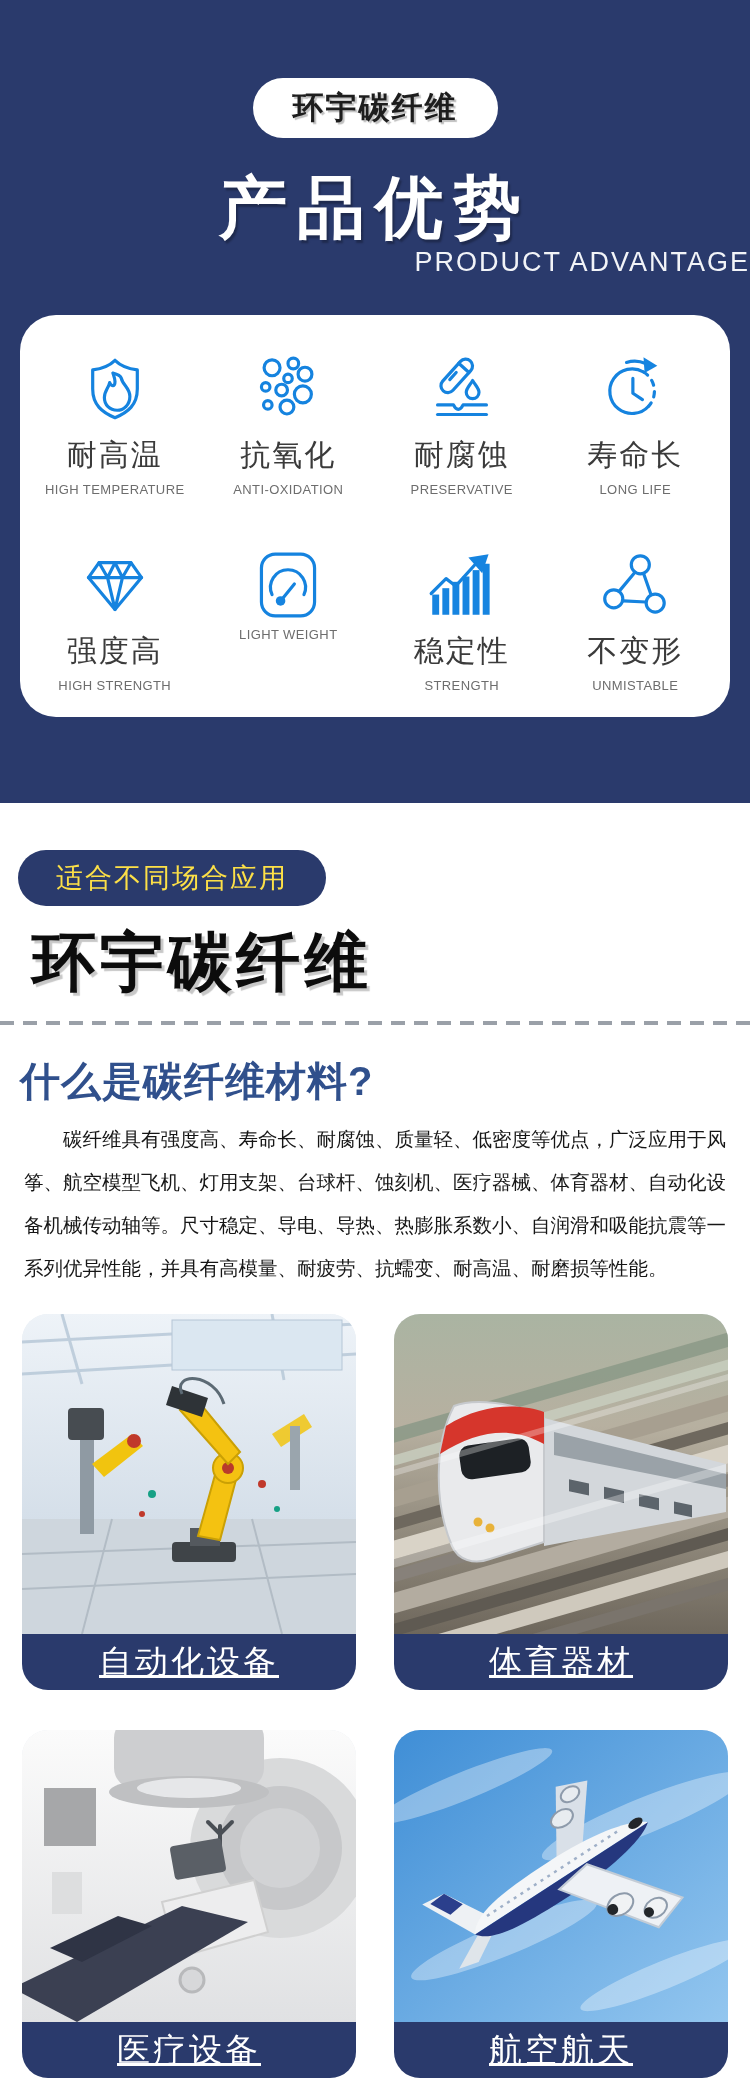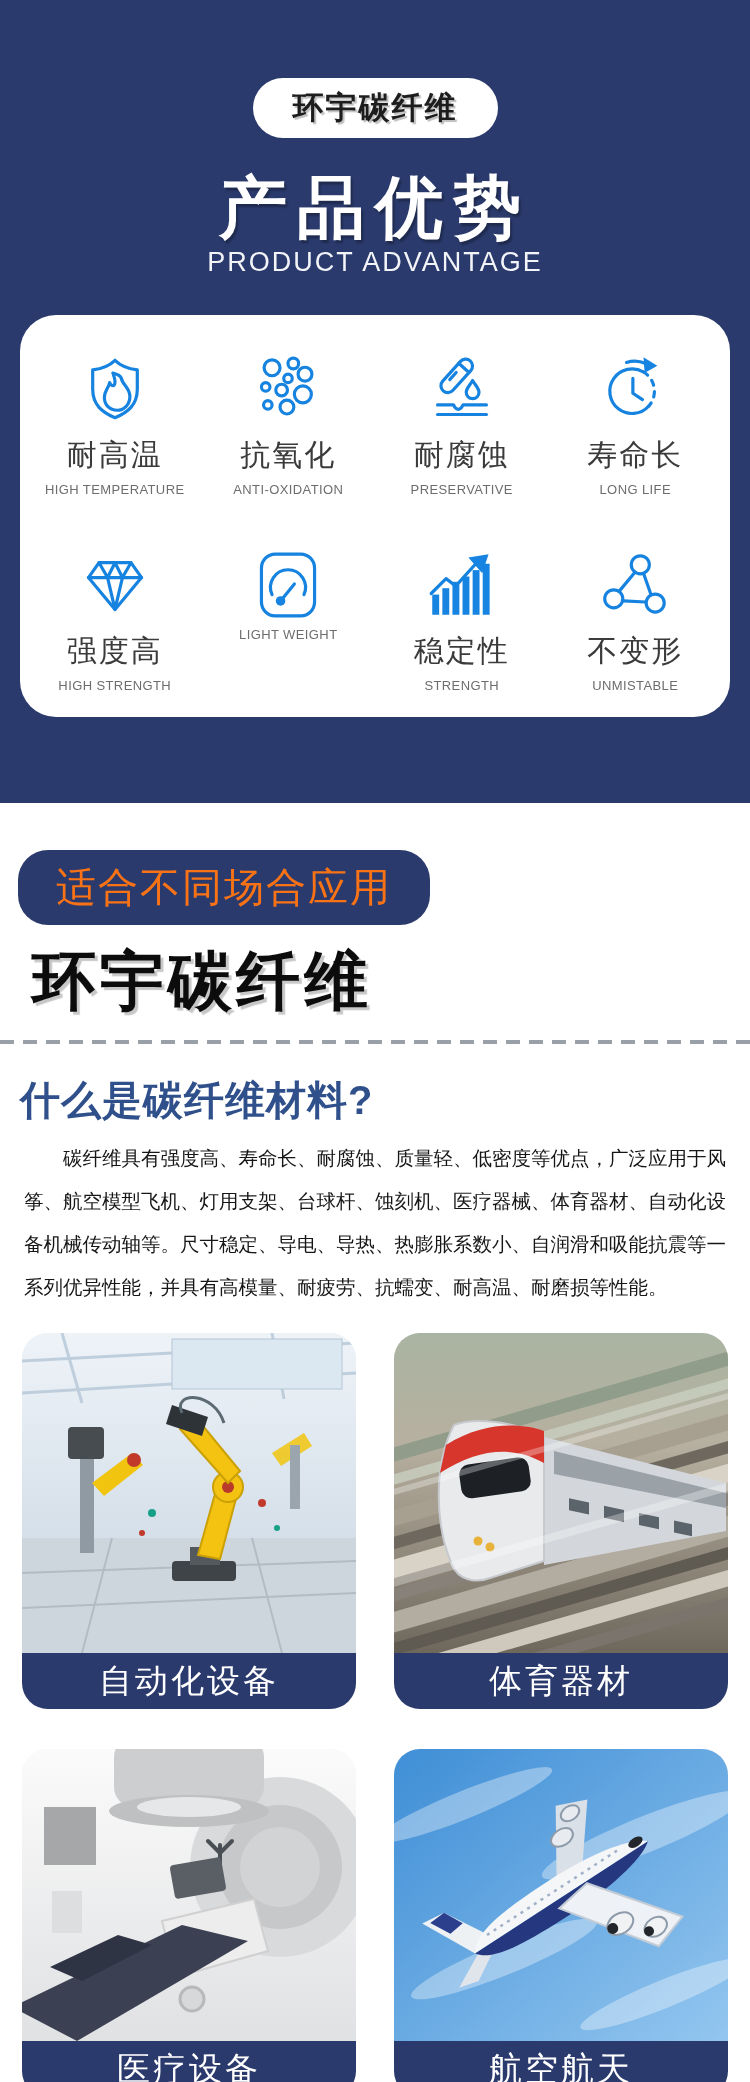--- a/index.html
+++ b/index.html
@@ -5,48 +5,48 @@
   html,body{margin:0;padding:0;background:#ffffff;font-family:"Liberation Sans","DejaVu Sans",sans-serif;}
   .page{width:750px;height:2082px;margin:0 auto;background:#ffffff;overflow:hidden;position:relative;}
 
   
   .hero{background:#2a3a6c;height:803px;box-sizing:border-box;padding-top:78px;}
   .brand-pill{width:fit-content;margin:0 auto;background:#ffffff;border-radius:30px;
     padding:9px 40px;font-size:31px;font-weight:bold;color:#1d1d1d;letter-spacing:2px;
     text-shadow:2px 2px 1px rgba(0,0,0,0.25);}
   .hero-title{margin-top:34px;text-align:center;color:#ffffff;font-size:68px;font-weight:800;
     letter-spacing:10px;line-height:1.05;text-shadow:2px 3px 2px rgba(0,0,0,0.28);}
-  .hero-sub{margin-top:4px;text-align:center;color:#f2f4f8;font-size:27px;letter-spacing:2px;}
+  .hero-sub{margin-top:4px;text-align:right;color:#f2f4f8;font-size:27px;letter-spacing:2px;}
 
   .adv-card{width:710px;height:402px;margin:37px auto 0;background:#ffffff;border-radius:36px;
     box-sizing:border-box;padding:38px 8px 4px;display:grid;grid-template-columns:repeat(4,1fr);row-gap:32px;}
   .feature{text-align:center;}
   .f-icon{height:72px;display:flex;align-items:center;justify-content:center;}
   .f-zh{margin-top:10px;font-size:30px;color:#3b3b3b;letter-spacing:2px;}
   .f-en{margin-top:6px;font-size:13px;color:#6d6d6d;letter-spacing:0.4px;}
 
   
   .apps{background:#ffffff;}
-  .ribbon{width:fit-content;margin:47px 0 0 18px;background:#2a3a6c;color:#f97316;
-    font-size:40px;letter-spacing:2px;padding:10px 38px;border-radius:30px;}
+  .ribbon{width:fit-content;margin:47px 0 0 18px;background:#2a3a6c;color:#fde047;
+    font-size:27px;letter-spacing:2px;padding:10px 38px;border-radius:30px;}
   .brand-title{margin:24px 0 0 32px;font-size:64px;font-weight:900;color:#0c0c0c;
     letter-spacing:4px;line-height:1;text-shadow:3px 3px 1px rgba(0,0,0,0.22);}
   .dash-divider{margin-top:27px;height:4px;
     background:repeating-linear-gradient(90deg,#9aa0a8 0 14px,transparent 14px 23px);}
   .question{margin:34px 20px 0;font-size:40px;font-weight:800;color:#30508c;letter-spacing:1px;line-height:1.1;}
   .para{margin:15px 24px 0;font-size:19.5px;line-height:43px;color:#161616;
     text-indent:2em;text-align:justify;}
 
   .gallery{display:grid;grid-template-columns:334px 334px;column-gap:38px;row-gap:40px;margin:24px 22px 0;}
   .app-card{border-radius:26px;overflow:hidden;background:#e9eef3;}
   .photo{height:320px;}
   .app-card:nth-child(3) .photo,.app-card:nth-child(4) .photo{height:292px;}
   .photo svg{display:block;width:100%;height:100%;}
   .app-label{height:56px;background:#2a3a6c;color:#ffffff;font-size:33px;letter-spacing:3px;
-    display:flex;align-items:center;justify-content:center;}
+    display:flex;align-items:center;justify-content:center;text-decoration:underline;}
 
   .ic{stroke:#1583df;fill:none;stroke-width:3;stroke-linecap:round;stroke-linejoin:round;}
   .ic-fill{fill:#1684e0;stroke:none;}
 </style>
 </head>
 <body>
 
 <div class="page">
 
   <section class="hero">

